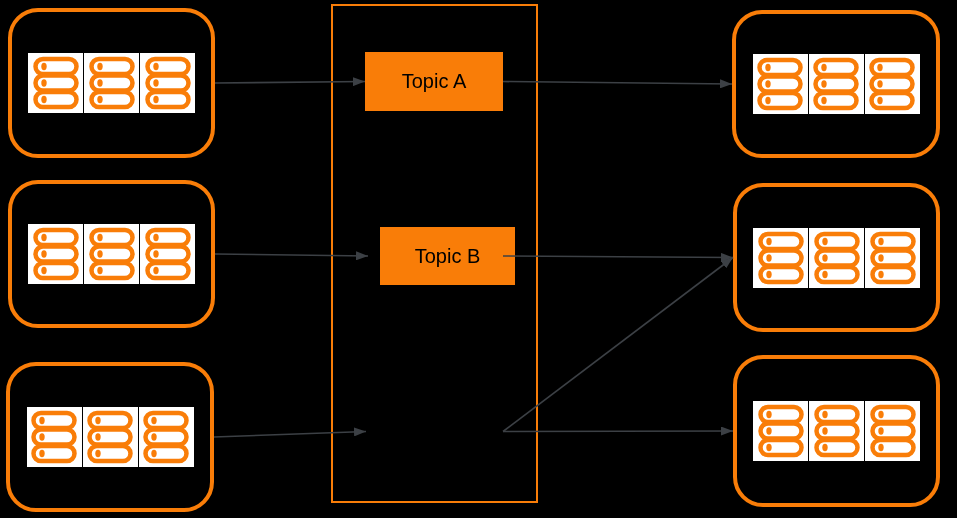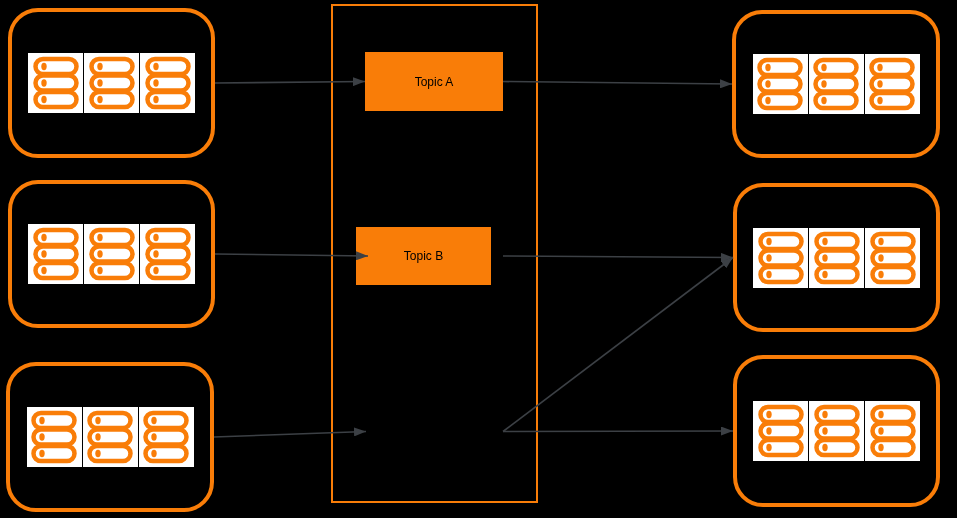--- a/index.html
+++ b/index.html
@@ -37,25 +37,25 @@
 
   #topics-container{
     position:absolute;
     left:331px;top:4px;width:207px;height:499px;
     border:2px solid var(--orange);
   }
   .topic{
     position:absolute;
     background:var(--orange);
     color:var(--topic-text);
-    font-size:12px;
+    font-size:20px;
     display:flex;align-items:center;justify-content:center;
   }
   #topic-a{left:365px;top:52px;width:138px;height:59px;}
-  #topic-b{left:356px;top:227px;width:135px;height:58px;}
+  #topic-b{left:380px;top:227px;width:135px;height:58px;}
   #topic-c{left:366px;top:402px;width:137px;height:59px;}
 
   #producer-group-1{left:8px;top:8px;width:207px;height:150px;}
   #producer-group-2{left:8px;top:180px;width:207px;height:148px;}
   #producer-group-3{left:6px;top:362px;width:208px;height:150px;}
   #consumer-group-1{left:732px;top:10px;width:208px;height:148px;}
   #consumer-group-2{left:733px;top:183px;width:207px;height:149px;}
   #consumer-group-3{left:733px;top:355px;width:207px;height:152px;}
 
   #edges{position:absolute;left:0;top:0;width:957px;height:518px;pointer-events:none;}

